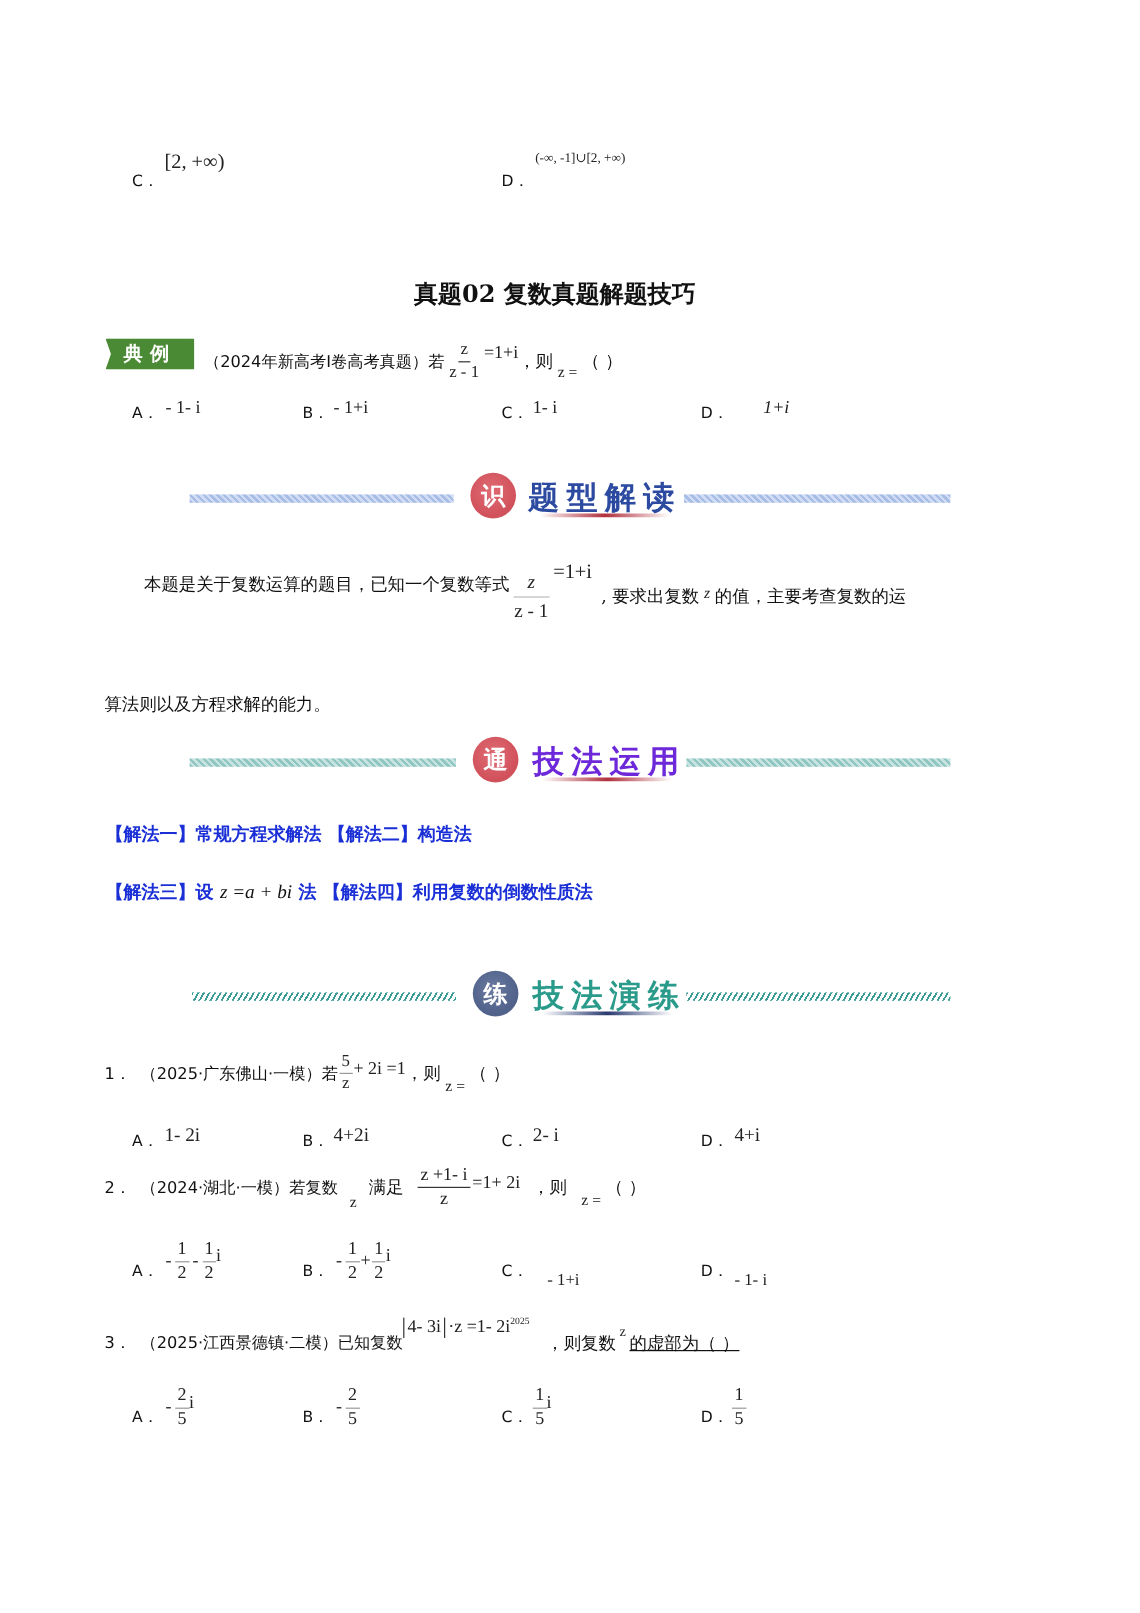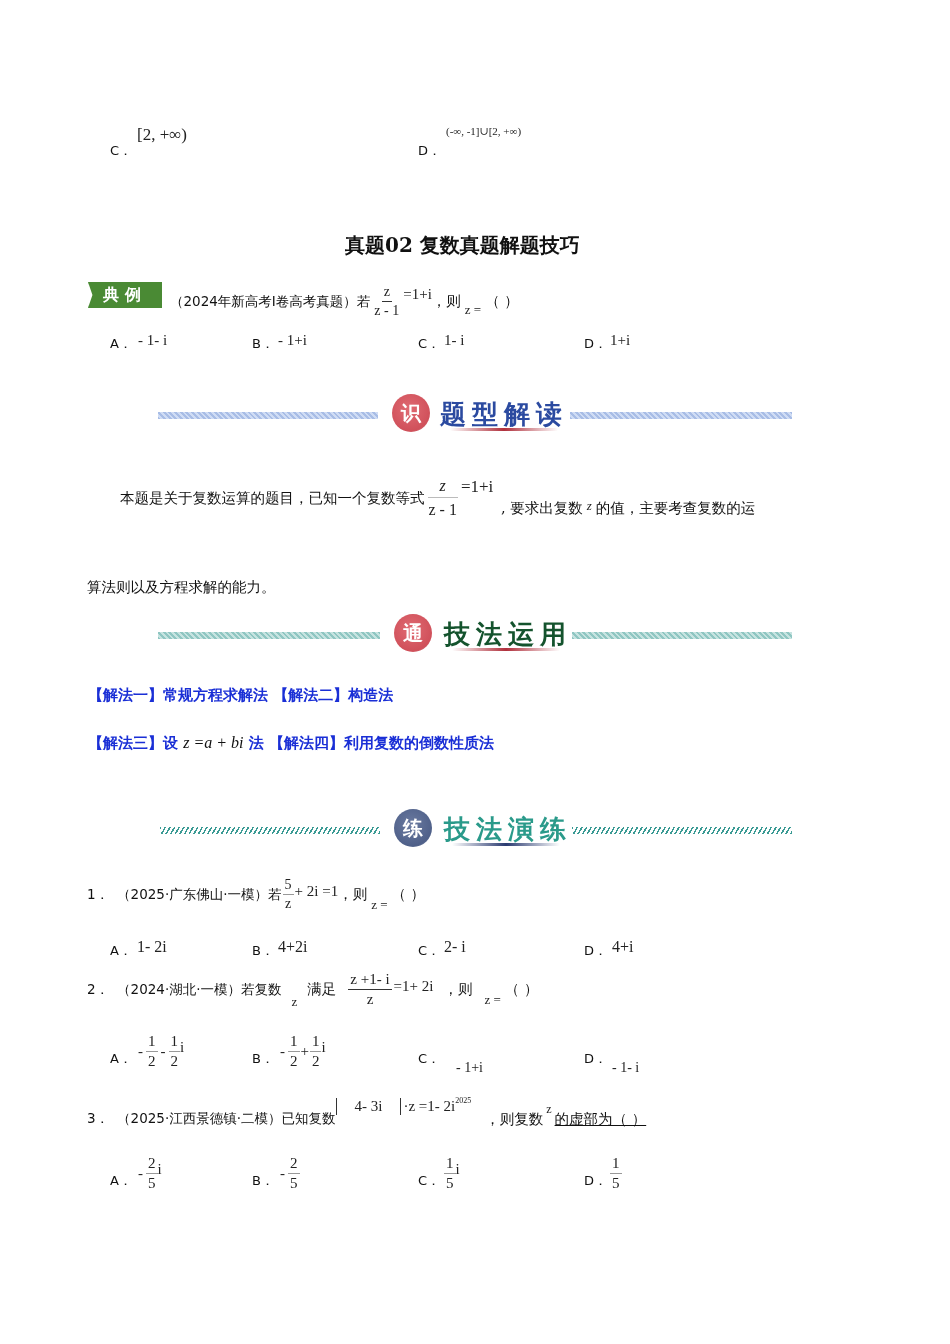--- a/index.html
+++ b/index.html
@@ -23,21 +23,21 @@
   .teal-dots { background-image: repeating-linear-gradient(45deg, #8fc6c2 0 2px, #c6e3e0 2px 4px); }
   .teal-stripes { background-image: repeating-linear-gradient(120deg, #3a9a94 0 1.5px, #ffffff 1.5px 4px); }
   .seal { width: 38px; height: 38px; border-radius: 50%; color: #fff; font-family: "DejaVu Serif", serif;
           font-weight: bold; font-size: 20px; text-align: center; line-height: 38px; }
   .seal.red { background: radial-gradient(circle at 45% 40%, #e06b73 0%, #d0505a 70%, #c9a0a4 100%); }
   .seal.slate { background: radial-gradient(circle at 45% 40%, #6a7aa0 0%, #4f6089 70%, #a0a8c0 100%); }
   .sec-title { font-family: "DejaVu Serif", serif; font-weight: bold; font-size: 26px; letter-spacing: 6px; }
   .sec-underline { height: 3px; border-radius: 2px; }
   .method { font-family: "DejaVu Serif", serif; font-weight: bold; font-size: 15px; color: #1a2fd6; white-space: nowrap; }
   .method .mv { font-family: "Liberation Serif", serif; font-weight: normal; font-style: italic; color: #111; font-size: 16px; }
-  .abs-bar { border-left: 1px solid #333; border-right: 1px solid #333; padding: 0 18px; }
+  .abs-bar { border-left: 1px solid #333; border-right: 1px solid #333; padding: 0 3px; }
 </style>
 </head>
 <body>
 
 <div class="abs lbl" style="left:110px; top:142px;">C．</div>
 <div class="abs math" style="left:137px; top:125px; font-size:17px;">[2, +∞)</div>
 <div class="abs lbl" style="left:418px; top:142px;">D．</div>
 <div class="abs math" style="left:446px; top:125px; font-size:11px;">(-∞, -1]∪[2, +∞)</div>
 
 <div class="abs title" style="left:345px; top:232px;">真题02  复数真题解题技巧</div>
@@ -54,47 +54,47 @@
   <span class="math" style="position:relative; top:8px; font-size:13px; margin:0 4px;">z =</span>
   <span>（    ）</span>
 </div>
 <div class="abs lbl" style="left:110px; top:335px;">A．</div>
 <div class="abs math" style="left:138px; top:332px;">- 1- i</div>
 <div class="abs lbl" style="left:252px; top:335px;">B．</div>
 <div class="abs math" style="left:278px; top:332px;">- 1+i</div>
 <div class="abs lbl" style="left:418px; top:335px;">C．</div>
 <div class="abs math" style="left:444px; top:332px;">1- i</div>
 <div class="abs lbl" style="left:584px; top:335px;">D．</div>
-<div class="abs math" style="left:610px; top:332px;">1+i</div>
+<div class="abs math" style="left:636px; top:332px;font-style:italic;">1+i</div>
 
 <div class="abs" style="left:158px; top:390px; width:634px; height:50px;">
   <div class="abs divider-line blue-dots" style="left:0; top:22px; width:220px;"></div>
   <div class="abs seal red" style="left:234px; top:4px;">识</div>
   <div class="abs sec-title" style="left:282px; top:7px; color:#2b4aa0;">题型解读</div>
   <div class="abs sec-underline" style="left:292px; top:38px; width:108px; background:linear-gradient(90deg, rgba(176,48,60,0), #b0303c 50%, rgba(176,48,60,0));"></div>
   <div class="abs divider-line blue-dots" style="left:412px; top:22px; width:222px;"></div>
 </div>
 
-<div class="abs txt" style="left:120px; top:478px; display:flex; align-items:center;">
+<div class="abs txt" style="left:120px; top:478px; display:flex; ">
   <span>本题是关于复数运算的题目，已知一个复数等式</span>
   <span class="frac math" style="margin:0 2px; font-size:16px;">
     <span class="n mathi" style="padding:0 12px 3px 12px; border-bottom-color:#bbb;">z</span>
     <span class="d" style="padding-top:4px;">z - 1</span>
   </span>
   <span class="math" style="position:relative; top:-11px; font-size:17px; width:40px;"><span>=1+i</span></span>
   <span style="position:relative; top:10px;">, 要求出复数</span>
   <span class="math mathi" style="position:relative; top:8px; font-size:13px; margin:0 4px;">z</span>
   <span style="position:relative; top:10px;">的值，主要考查复数的运</span>
 </div>
 <div class="abs txt" style="left:87px; top:578px;">算法则以及方程求解的能力。</div>
 
 <div class="abs" style="left:158px; top:610px; width:634px; height:50px;">
   <div class="abs divider-line teal-dots" style="left:0; top:22px; width:222px;"></div>
   <div class="abs seal red" style="left:236px; top:4px;">通</div>
-  <div class="abs sec-title" style="left:286px; top:7px; color:#14532d;">技法运用</div>
+  <div class="abs sec-title" style="left:286px; top:7px; color:#6d28d9;">技法运用</div>
   <div class="abs sec-underline" style="left:294px; top:38px; width:108px; background:linear-gradient(90deg, rgba(176,48,60,0), #b0303c 50%, rgba(176,48,60,0));"></div>
   <div class="abs divider-line teal-dots" style="left:414px; top:22px; width:220px;"></div>
 </div>
 
 <div class="abs method" style="left:88px; top:686px;">【解法一】常规方程求解法 【解法二】构造法</div>
 <div class="abs method" style="left:88px; top:734px;">
   <span>【解法三】设</span>
   <span class="mv">z =a + bi</span>
   <span>法 【解法四】利用复数的倒数性质法</span>
 </div>

